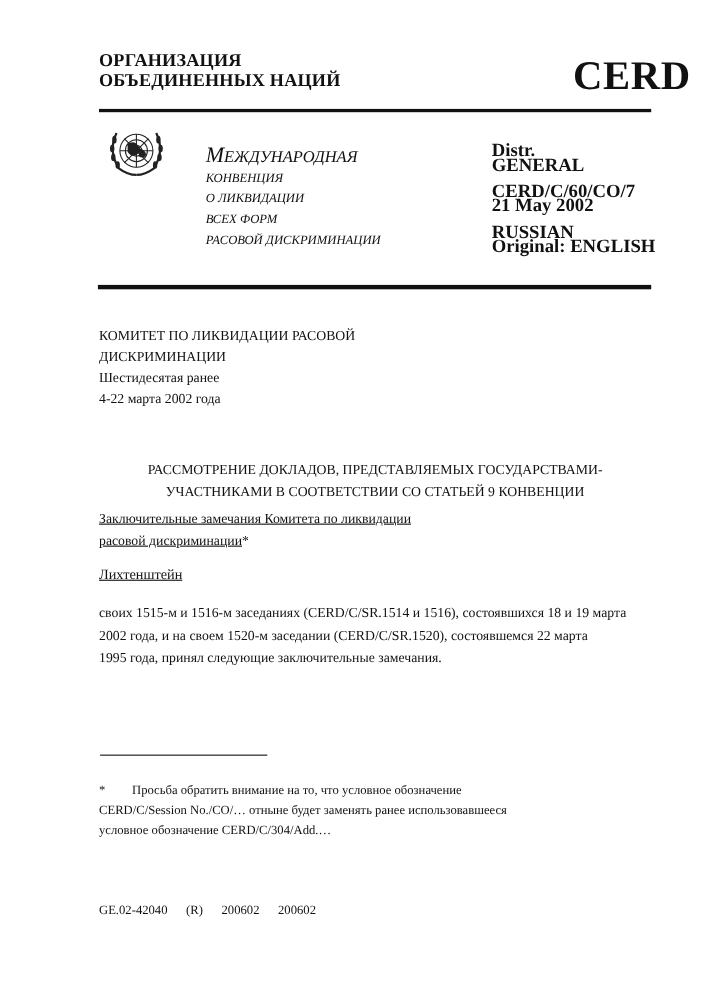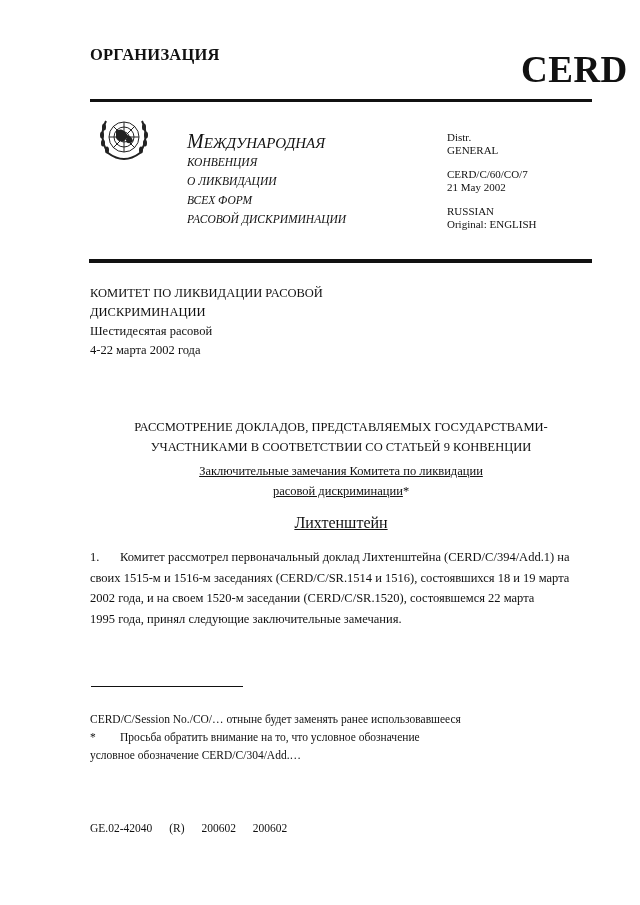--- a/index.html
+++ b/index.html
@@ -6,41 +6,42 @@
   body { width: 640px; height: 905px; position: relative; overflow: hidden;
          font-family: "Liberation Serif", "DejaVu Serif", serif; color: #111; }
   .abs { position: absolute; }
   .org { left: 90px; top: 46px; font-weight: bold; font-size: 16.5px; line-height: 18px; letter-spacing: 0.2px; }
   .cerd { left: 521px; top: 50px; font-weight: bold; font-size: 37px; line-height: 40px; letter-spacing: 0.5px; }
   .rule-top { left: 90px; top: 99px; width: 502px; height: 3px; background: #111; }
   .emblem { left: 96px; top: 113px; width: 56px; height: 52px; }
   .conv { left: 187px; top: 132px; font-style: italic; font-size: 11.5px; line-height: 19px; }
   .conv .first { font-size: 15px; }
   .conv .first .cap { font-size: 20px; }
-  .meta { left: 447px; top: 131px; font-size: 11px; line-height: 12.5px; }
+  .meta { left: 447px; top: 131px; font-size: 17px; line-height: 12.5px; font-weight: bold; }
   .meta .gap { height: 12px; }
   .rule-mid { left: 89px; top: 259px; width: 503px; height: 4px; background: #111; }
-  .committee { left: 90px; top: 284px; font-size: 12.5px; line-height: 19px; }
+  .committee { left: 90px; top: 296px; font-size: 12.5px; line-height: 19px; }
   .title { left: 90px; top: 418px; width: 502px; text-align: center; font-size: 12.5px; line-height: 19.5px; }
-  .subtitle { left: 90px; top: 461px; width: 502px; text-align: center; font-size: 12.5px; line-height: 20px; }
+  .subtitle { left: 90px; top: 461px; width: 502px; text-align: left; font-size: 12.5px; line-height: 20px; }
   .subtitle u, .country u { text-decoration: underline; }
-  .country { left: 90px; top: 514px; width: 502px; text-align: center; font-size: 16px; }
+  .country { left: 90px; top: 514px; width: 502px; text-align: left; font-size: 13px; }
   .para { left: 90px; top: 547px; width: 505px; font-size: 12.5px; line-height: 20.5px; }
   .para .num { display: inline-block; width: 30px; }
   .fn-rule { left: 91px; top: 686px; width: 152px; height: 1px; background: #111; }
   .footnote { left: 90px; top: 710px; width: 470px; font-size: 11.5px; line-height: 18px; }
   .footnote .star { display: inline-block; width: 30px; }
   .jobno { left: 90px; top: 822px; font-size: 11.5px; word-spacing: 0; }
   .jobno span { margin-right: 14px; }
 </style>
 </head>
 <body>
 
 <div class="abs org">
   <div>ОРГАНИЗАЦИЯ</div>
+  <div>ОБЪЕДИНЕННЫХ НАЦИЙ</div>
 </div>
 
 <div class="abs cerd">CERD</div>
 
 <div class="abs rule-top"></div>
 
 <div class="abs emblem">
   <svg width="56" height="52" viewBox="0 0 56 52">
     <g fill="none" stroke="#222" stroke-width="1">
       <circle cx="28" cy="24" r="15"></circle>
@@ -87,50 +88,49 @@
   <div class="gap"></div>
   <div>RUSSIAN</div>
   <div>Original:  ENGLISH</div>
 </div>
 
 <div class="abs rule-mid"></div>
 
 <div class="abs committee">
   <div>КОМИТЕТ ПО ЛИКВИДАЦИИ РАСОВОЙ</div>
   <div>ДИСКРИМИНАЦИИ</div>
-  <div>Шестидесятая расовой</div>
+  <div>Шестидесятая ранее</div>
   <div>4-22 марта 2002 года</div>
 </div>
 
 <div class="abs title">
   <div>РАССМОТРЕНИЕ ДОКЛАДОВ, ПРЕДСТАВЛЯЕМЫХ ГОСУДАРСТВАМИ-</div>
   <div>УЧАСТНИКАМИ В СООТВЕТСТВИИ СО СТАТЬЕЙ 9 КОНВЕНЦИИ</div>
 </div>
 
 <div class="abs subtitle">
   <div><u>Заключительные замечания Комитета по ликвидации</u></div>
   <div><u>расовой дискриминации</u><span>*</span></div>
 </div>
 
 <div class="abs country">
   <u>Лихтенштейн</u>
 </div>
 
 <div class="abs para">
-  <div><span class="num">1.</span><span>Комитет рассмотрел первоначальный доклад Лихтенштейна (CERD/C/394/Add.1) на</span></div>
   <div>своих 1515-м и 1516-м заседаниях (CERD/C/SR.1514 и 1516), состоявшихся 18 и 19 марта</div>
   <div>2002 года, и на своем 1520-м заседании (CERD/C/SR.1520), состоявшемся 22 марта</div>
   <div>1995 года, принял следующие заключительные замечания.</div>
 </div>
 
 <div class="abs fn-rule"></div>
 
 <div class="abs footnote">
+  <div><span class="star">*</span><span>Просьба обратить внимание на то, что условное обозначение</span></div>
   <div>CERD/C/Session No./CO/… отныне будет заменять ранее использовавшееся</div>
-  <div><span class="star">*</span><span>Просьба обратить внимание на то, что условное обозначение</span></div>
   <div>условное обозначение CERD/C/304/Add.…</div>
 </div>
 
 <div class="abs jobno">
   <span>GE.02-42040</span>
   <span>(R)</span>
   <span>200602</span>
   <span>200602</span>
 </div>
 

